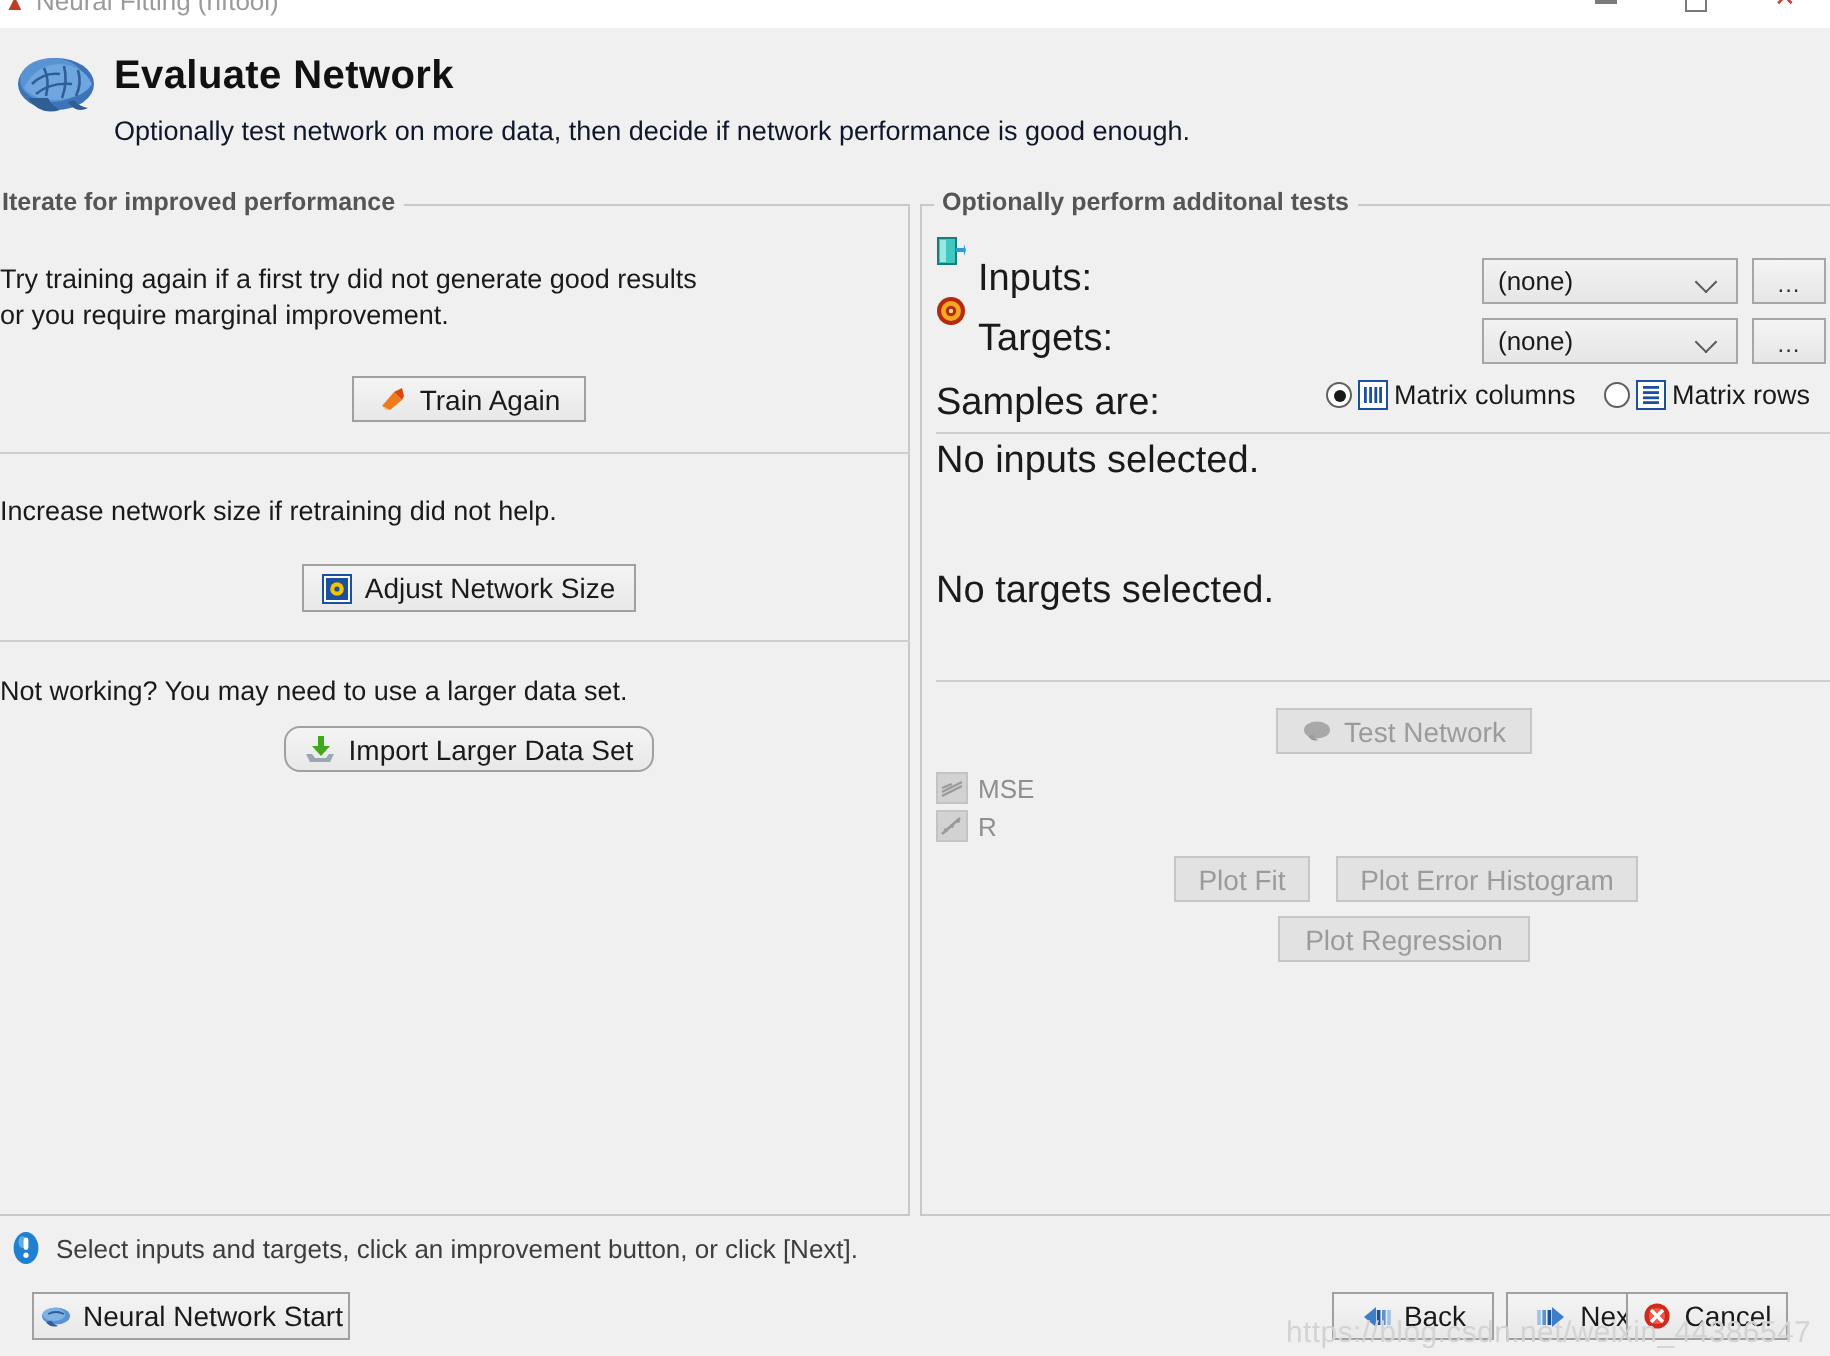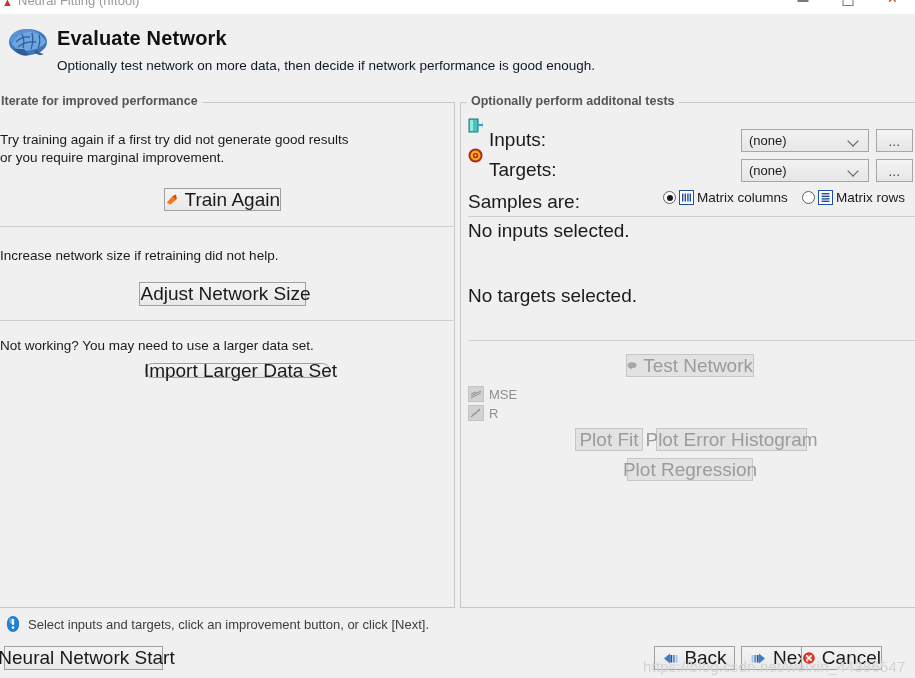--- a/index.html
+++ b/index.html
@@ -148,28 +148,29 @@
     background: #cfcfcf;
   }
 
   
   .btn {
     position: absolute;
     box-sizing: border-box;
     border: 1px solid #a0a0a0;
     background: linear-gradient(to bottom, #f4f4f4 0%, #e8e8e8 100%);
     color: #1a1a1a;
-    font-size: 19px;
+    font-size: 14px;
     display: flex;
     align-items: center;
     justify-content: center;
     gap: 6px;
     white-space: nowrap;
     font-family: "Liberation Sans", sans-serif;
     cursor: default;
+    margin-left: 12px;
   }
   .btn.disabled {
     border: 1px solid #c6c6c6;
     background: #e2e2e2;
     color: #9b9b9b;
   }
   .btn .lbl { display: inline-block; }
 
   
   .rlabel {
@@ -360,21 +361,21 @@
       <circle cx="7.5" cy="7.5" r="3.4" fill="#f2c500"></circle>
       <circle cx="7.5" cy="7.5" r="1.3" fill="#1b4fa0"></circle>
     </svg>
     <span class="lbl">Adjust Network Size</span>
   </div>
 
   <div class="hr" style="left:0px; top:306px; width:455px;"></div>
 
   <div class="ltext" style="left:0px; top:324px;">Not working? You may need to use a larger data set.</div>
 
-  <div class="btn" style="left:145px; top:349px; width:185px; height:15px;border-radius:8px;">
+  <div class="btn" style="left:130px; top:349px; width:185px; height:23px;border-radius:8px;">
     <svg width="16" height="15" viewBox="0 0 16 15">
       <path d="M7 1 L10 1 L10 6 L13 6 L8.5 11 L4 6 L7 6 Z" fill="#3fa91b"></path>
       <path d="M1 10 L4 10 L5.5 12 L11 12 L12.5 10 L15 10 L13 14 L3 14 Z" fill="#9aa7b0"></path>
     </svg>
     <span class="lbl">Import Larger Data Set</span>
   </div>
 
   <div class="group group-right">
     <span class="group-legend">Optionally perform additonal tests</span>
   </div>

